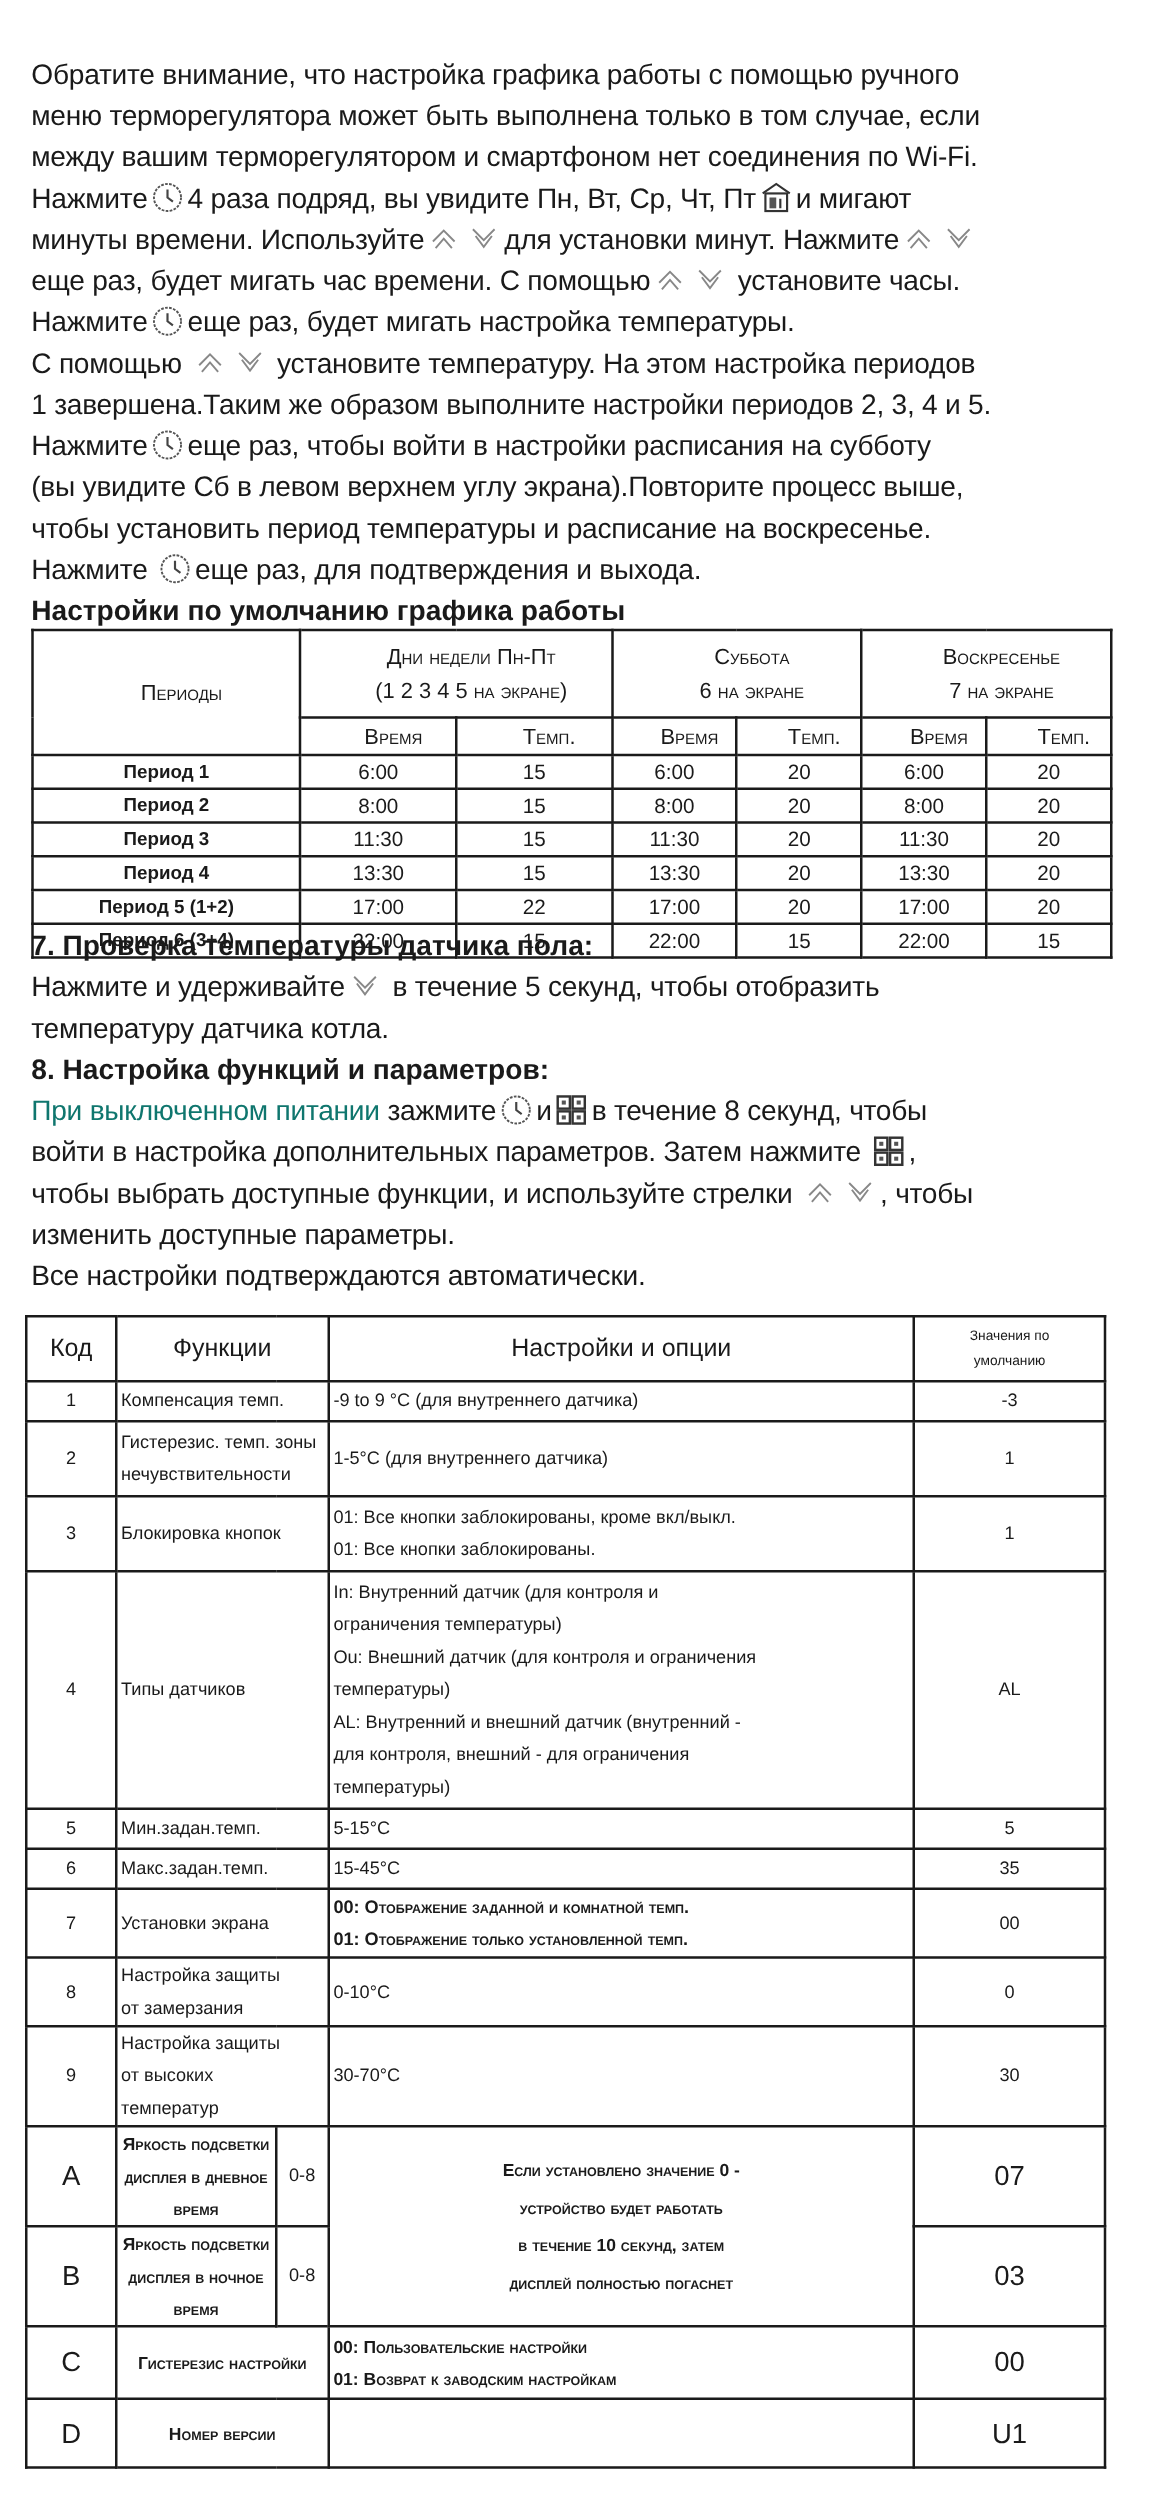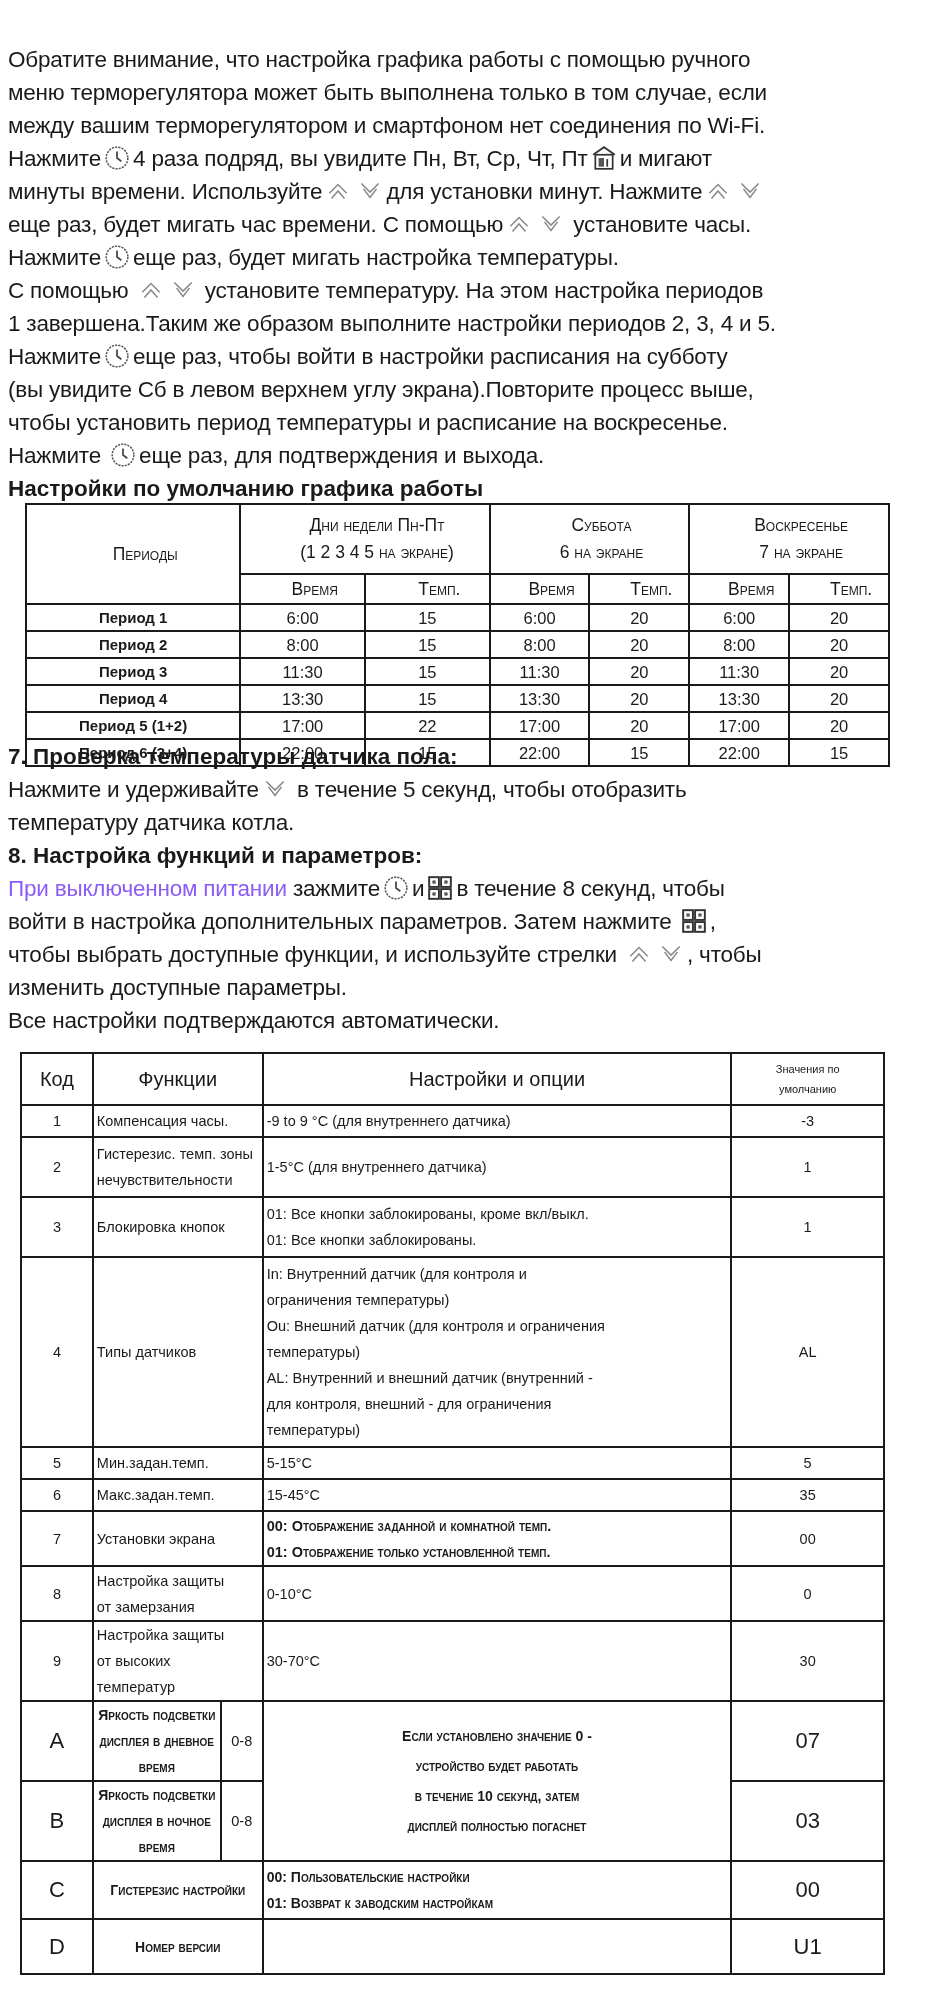--- a/index.html
+++ b/index.html
@@ -1,23 +1,23 @@
 <!DOCTYPE html>
 <html><head>
 <meta charset="utf-8">
 <style>
   html, body { margin: 0; padding: 0; background: #ffffff; }
   body {
     width: 926px; height: 2000px; overflow: hidden; position: relative;
     font-family: "Liberation Sans", sans-serif; color: #1a1a1a;
   }
-  .text-block { position: absolute; left: 8px; width: 880px; }
+  .text-block { position: absolute; left: 25px; width: 880px; }
   .para { font-size: 22.5px; line-height: 33px; margin: 0; white-space: nowrap; letter-spacing: -0.2px; }
   .heading { font-weight: bold; font-size: 22.5px; line-height: 33px; margin: 0; white-space: nowrap; }
-  .blue { color: #8b5cf6; }
+  .blue { color: #0f766e; }
   .icon { display: inline-block; vertical-align: -5px; margin: 0 3px; }
   .icon svg { display: block; }
 
   table { border-collapse: collapse; position: absolute; }
   td, th { border: 2px solid #1a1a1a; padding: 0; text-align: center; font-weight: normal; }
 
   
   #schedule { left: 25px; top: 503px; width: 865px; font-size: 16px; }
   #schedule .sc { font-variant: small-caps; padding-left: 24px; }
   #schedule th { font-size: 17.5px; line-height: 27px; }
@@ -267,21 +267,21 @@
     <th class="small">
       <div>Значения по</div>
       <div>умолчанию</div>
     </th>
   </tr>
   </tbody>
     <tbody id="params-body">
       <tr style="height: 32px;">
         <td class="c">1</td>
         <td colspan="2">
-          <div>Компенсация часы.</div>
+          <div>Компенсация темп.</div>
         </td>
         <td>
           <div>-9 to 9 °C (для внутреннего датчика)</div>
         </td>
         <td class="c">-3</td>
       </tr>
       <tr style="height: 60px;">
         <td class="c">2</td>
         <td colspan="2">
           <div>Гистерезис. темп. зоны</div>

